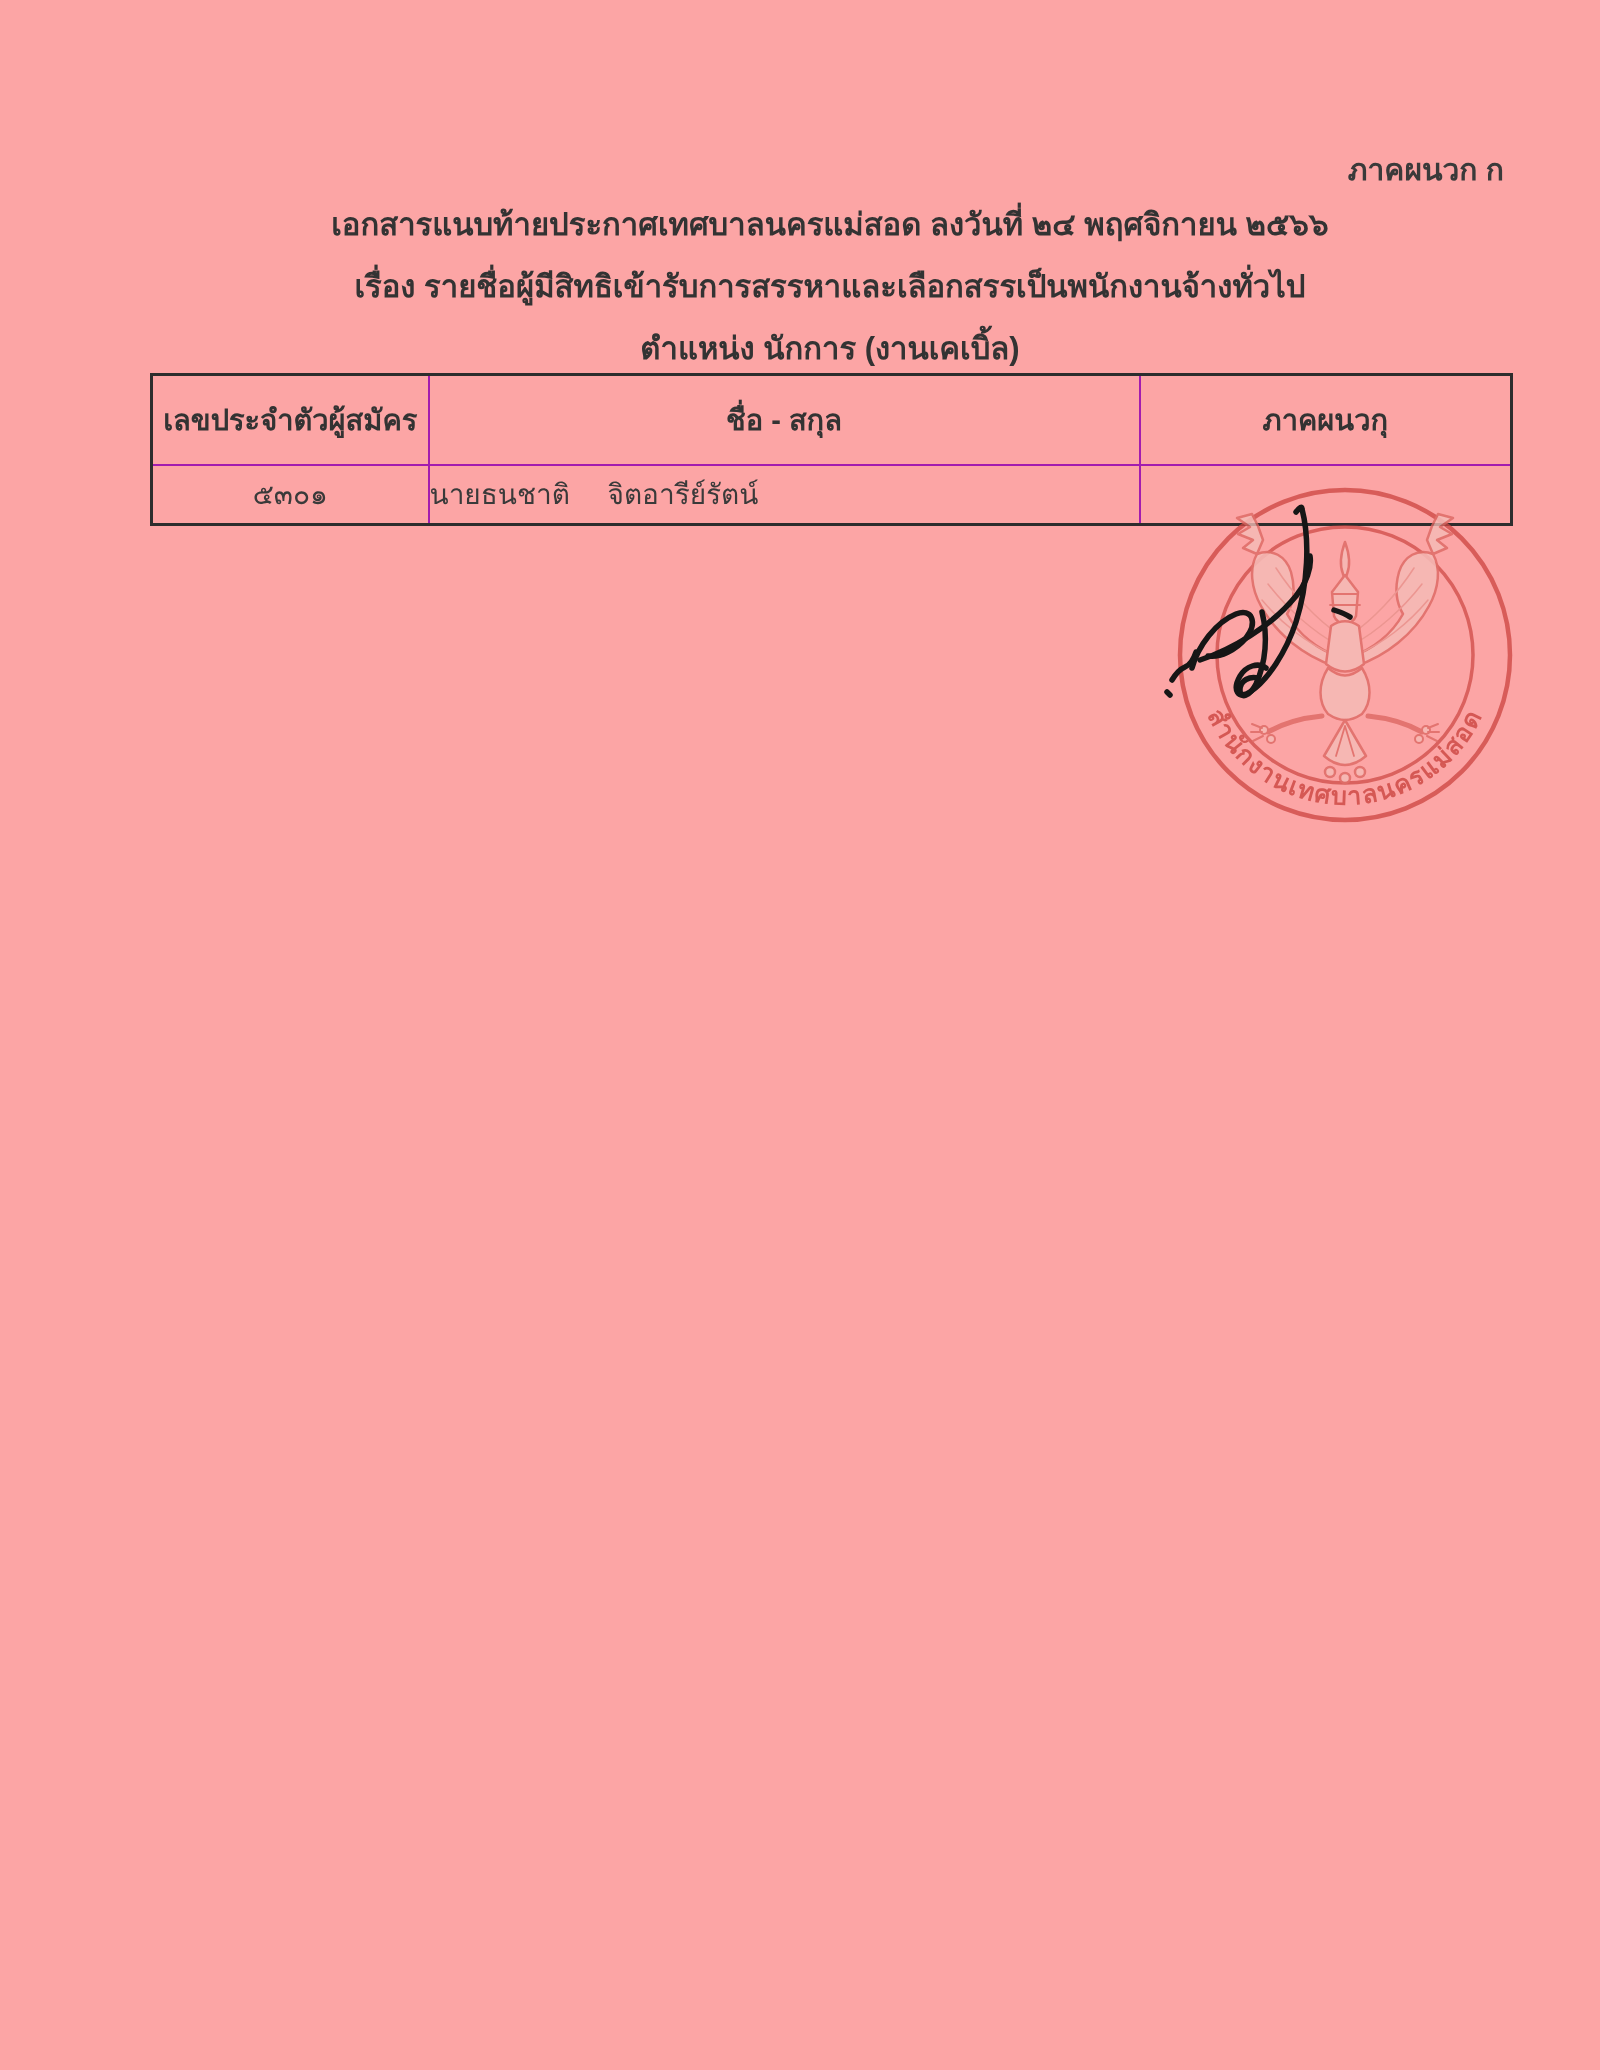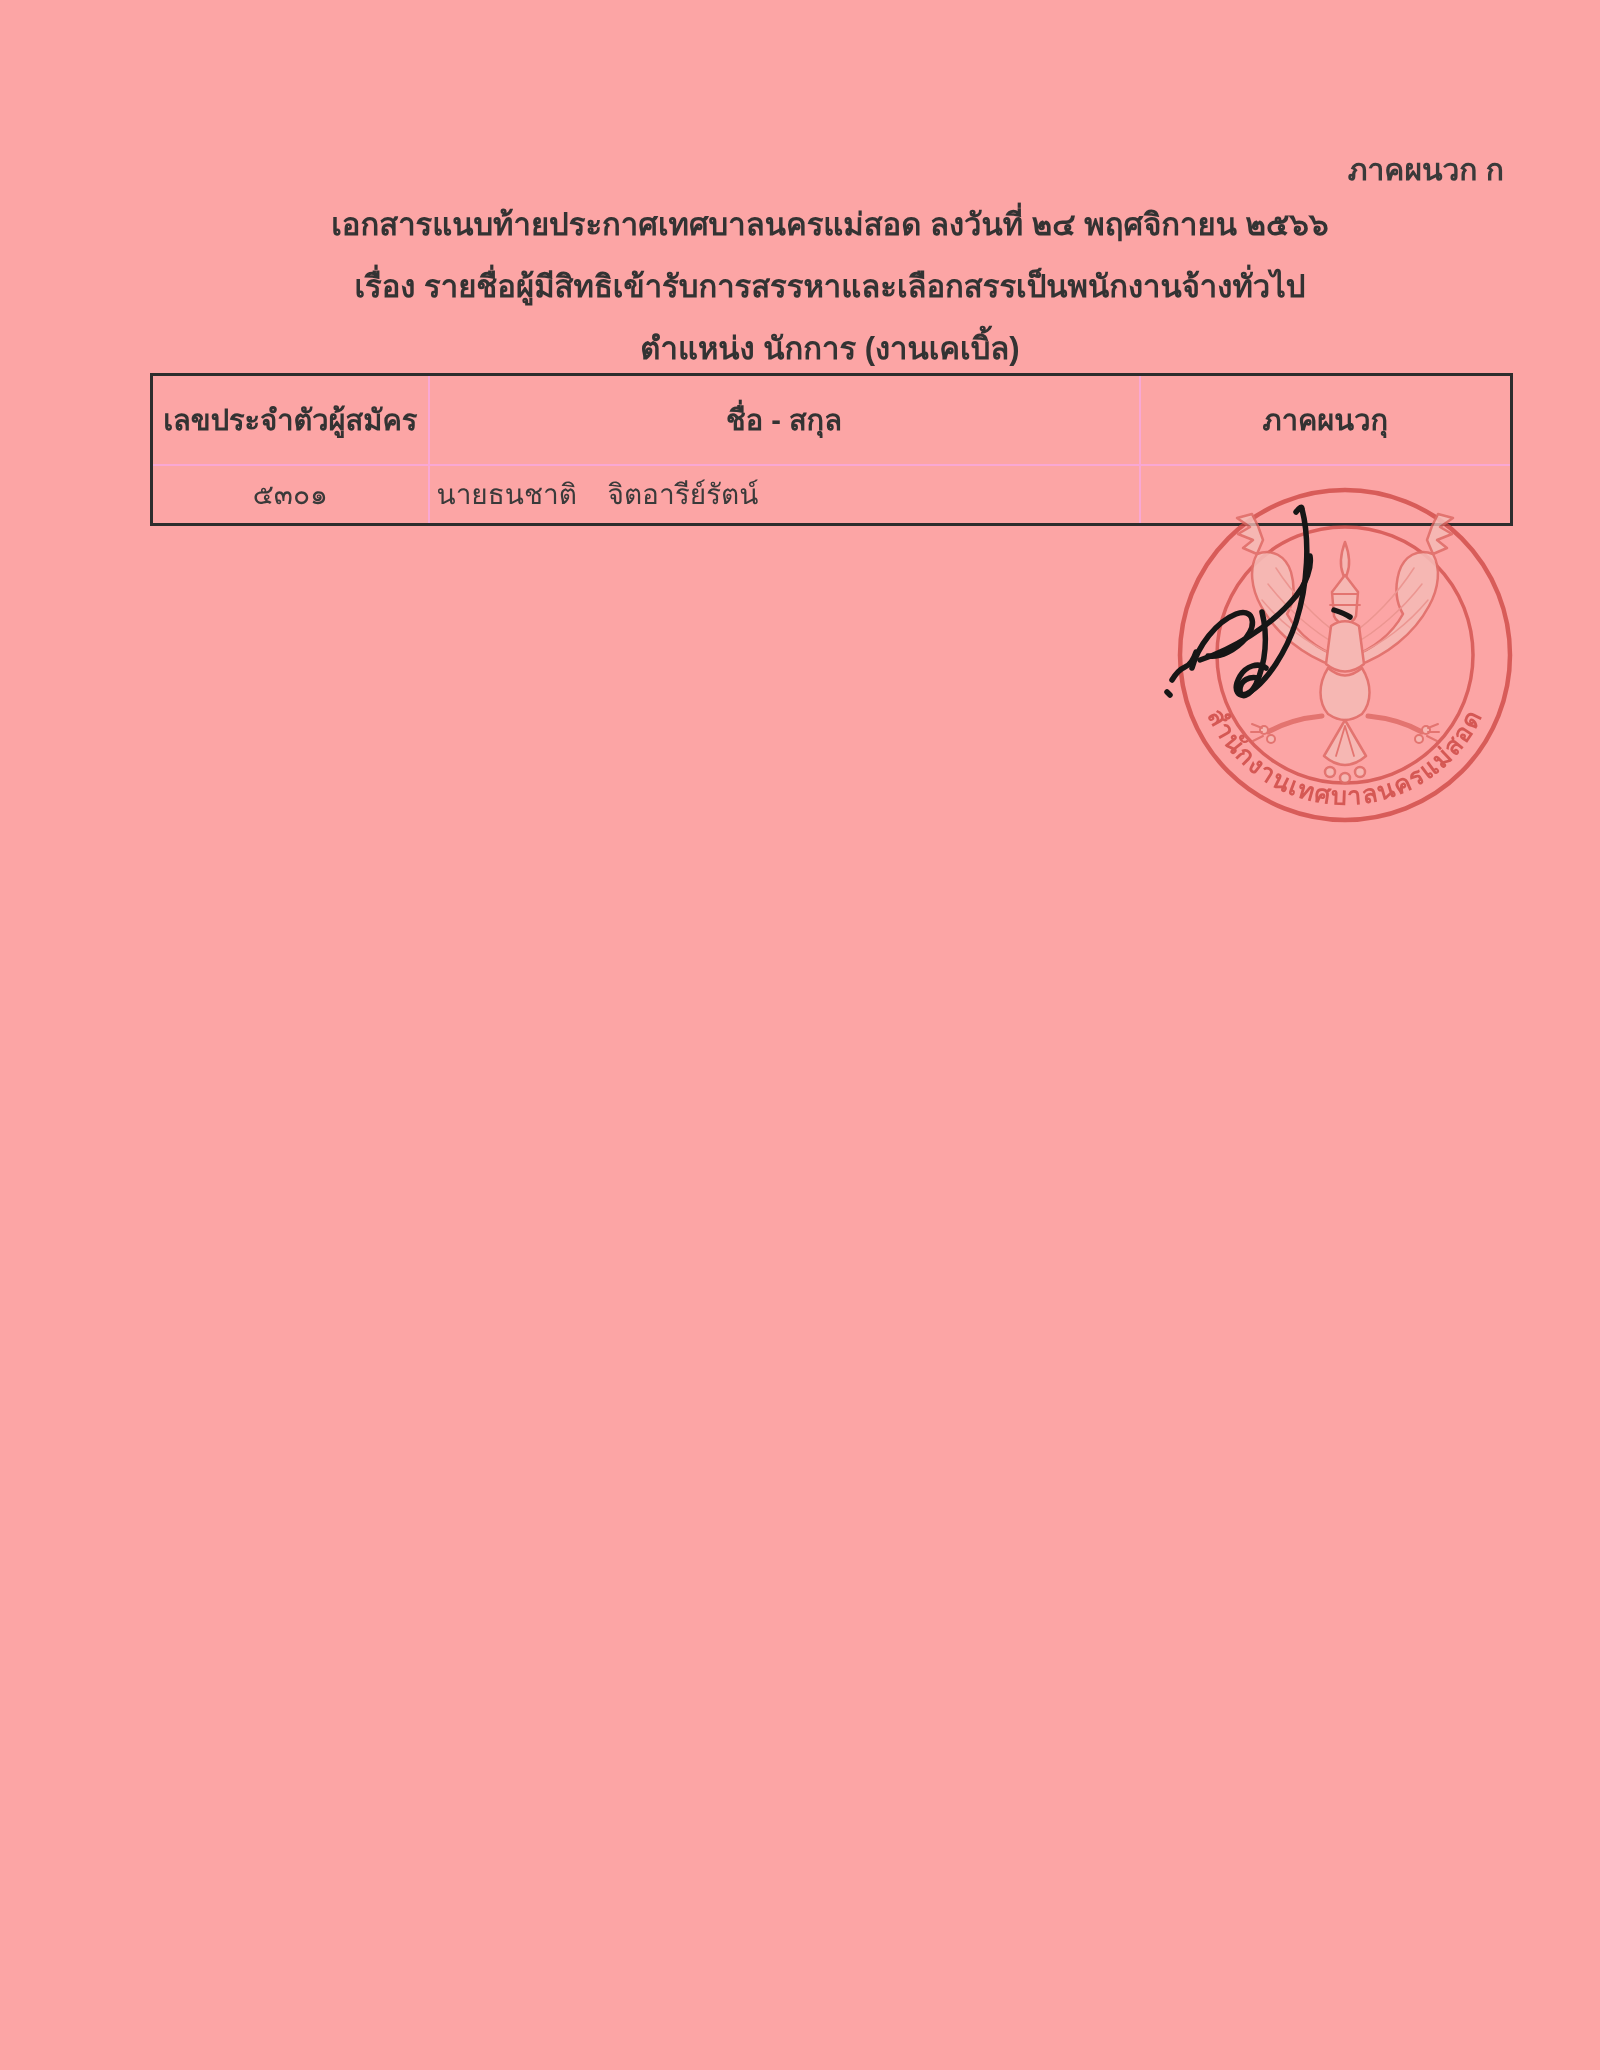--- a/index.html
+++ b/index.html
@@ -42,21 +42,21 @@
   table.applicants {
     position: absolute;
     left: 150px;
     top: 373px;
     width: 1360px;
     border-collapse: collapse;
     table-layout: fixed;
     border: 3px solid #2d2d2d;
   }
   table.applicants th, table.applicants td {
-    border: 2px solid #f9a8d4;
+    border: 2px solid #a21caf;
     padding: 0;
     vertical-align: middle;
     overflow: visible;
     white-space: nowrap;
   }
   tr.header-row { height: 90px; }
   tr.data-row   { height: 60px; }
   th.h-cell {
     font-size: 29px;
     font-weight: bold;
@@ -68,21 +68,21 @@
     text-align: center;
     color: #3a3a3a;
   }
   td.name-cell {
     position: relative;
     font-size: 28px;
     color: #3a3a3a;
   }
   td.name-cell .first-name {
     position: absolute;
-    left: 7px;
+    left: 0;
     top: 50%;
     transform: translateY(-50%);
   }
   td.name-cell .last-name {
     position: absolute;
     left: 178px;
     top: 50%;
     transform: translateY(-50%);
   }
   .stamp-overlay {

